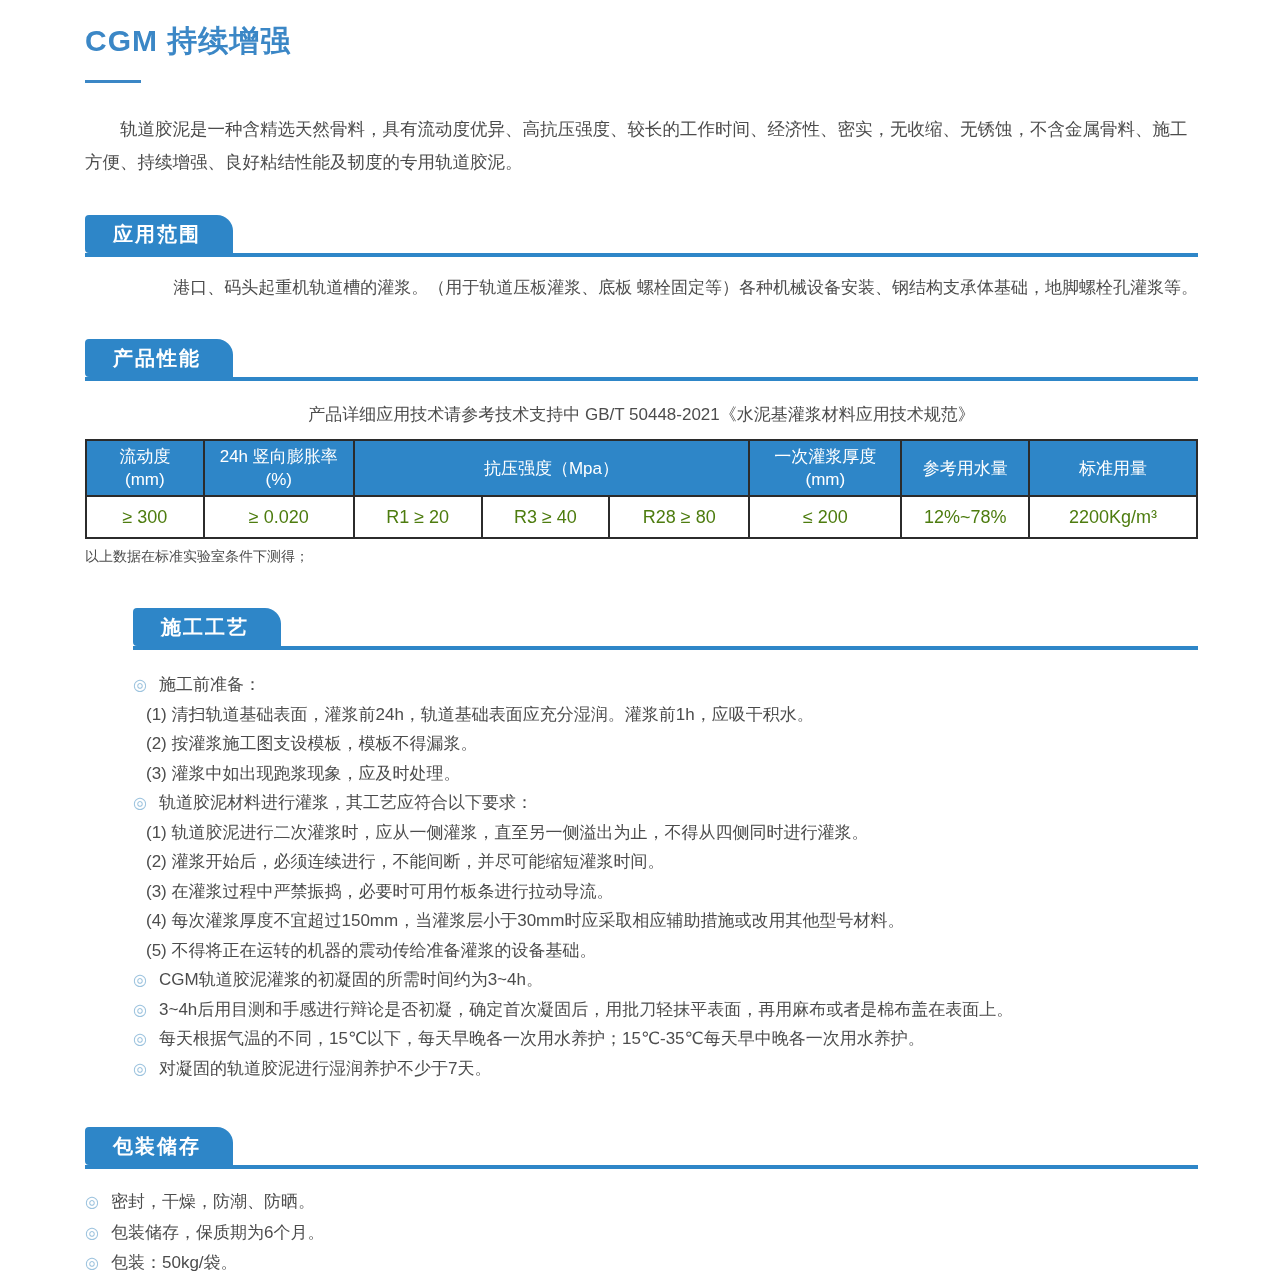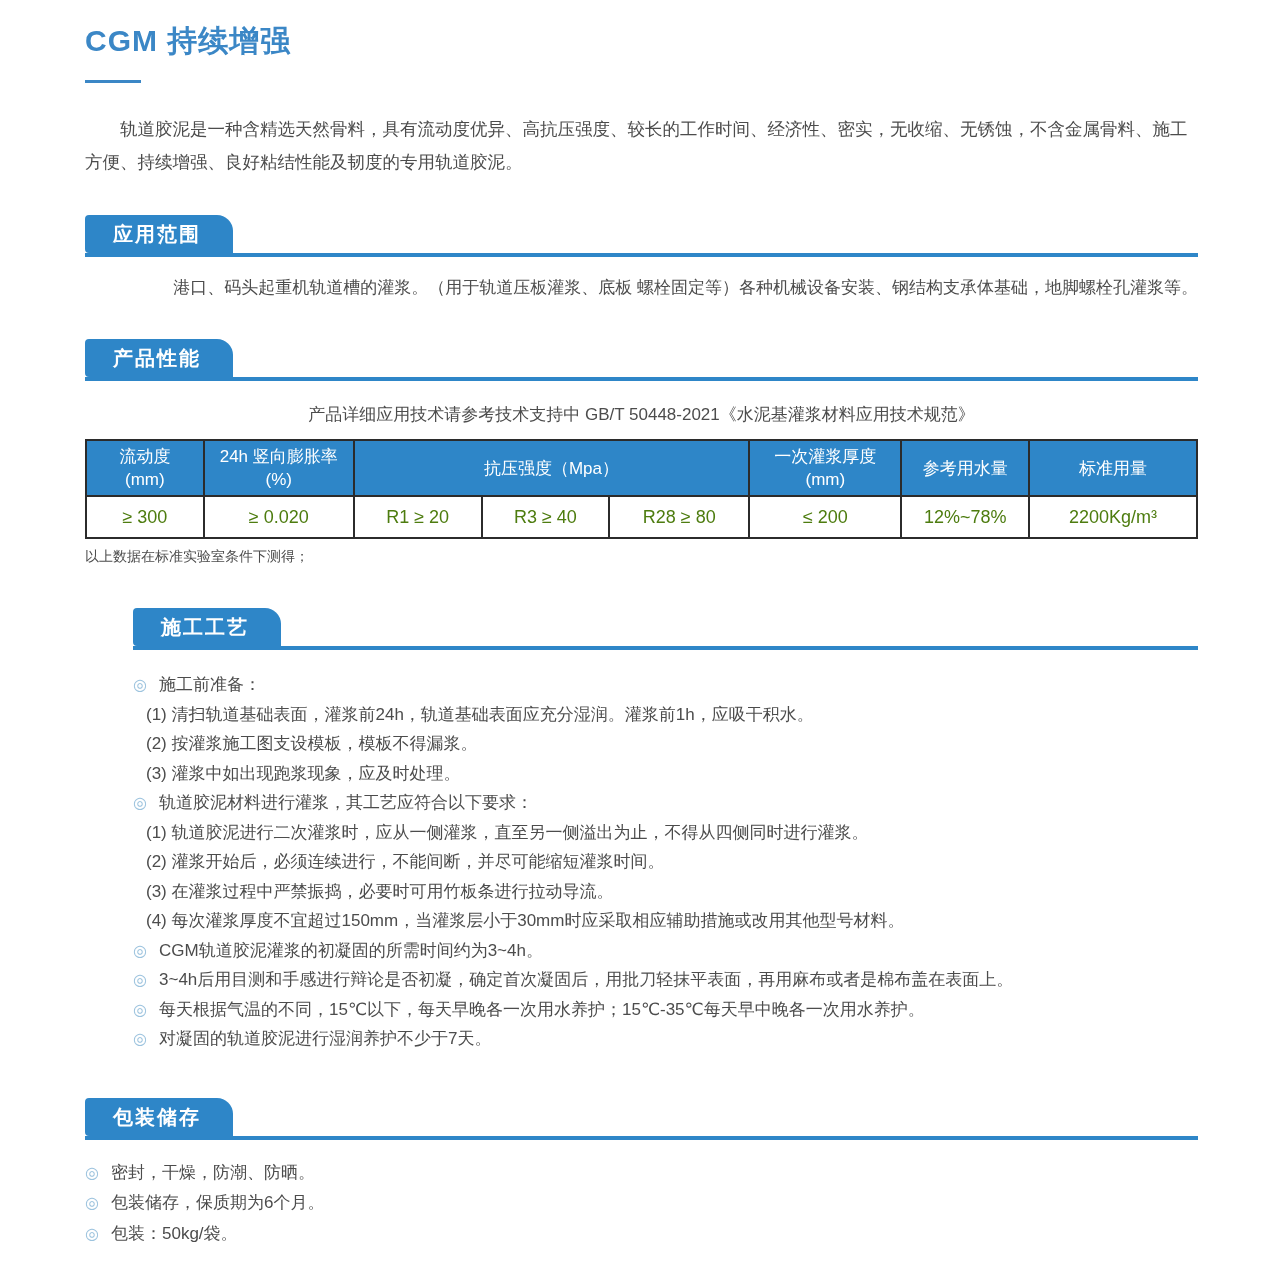--- a/index.html
+++ b/index.html
@@ -240,20 +240,24 @@
       <div class="proc-item item-numbered">
 
         <span class="proc-text">(3) 在灌浆过程中严禁振捣，必要时可用竹板条进行拉动导流。</span>
       </div>
 
       <div class="proc-item item-numbered">
 
         <span class="proc-text">(4) 每次灌浆厚度不宜超过150mm，当灌浆层小于30mm时应采取相应辅助措施或改用其他型号材料。</span>
       </div>
 
+      <div class="proc-item item-numbered">
+
+        <span class="proc-text">(5) 不得将正在运转的机器的震动传给准备灌浆的设备基础。</span>
+      </div>
 
       <div class="proc-item item-bullet">
         <span class="bullet-icon">◎</span>
         <span class="proc-text">CGM轨道胶泥灌浆的初凝固的所需时间约为3~4h。</span>
       </div>
 
       <div class="proc-item item-bullet">
         <span class="bullet-icon">◎</span>
         <span class="proc-text">3~4h后用目测和手感进行辩论是否初凝，确定首次凝固后，用批刀轻抹平表面，再用麻布或者是棉布盖在表面上。</span>
       </div>

